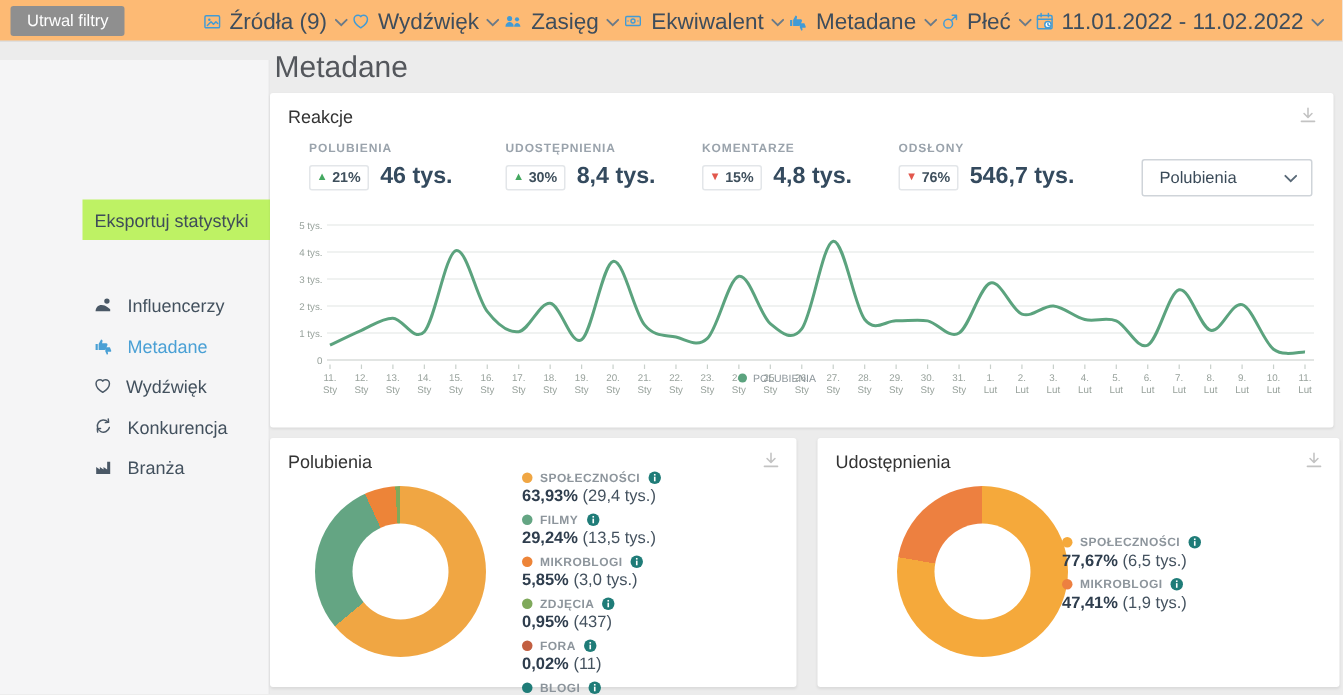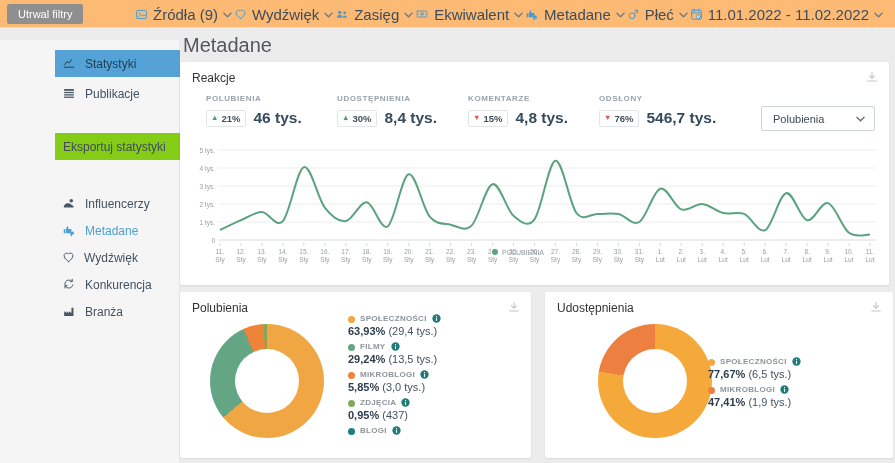--- a/index.html
+++ b/index.html
@@ -22,21 +22,21 @@
   
   .sidebar{position:absolute;left:0;top:40px;width:180px;height:423px;background:#f5f5f6;
            border-right:1px solid rgba(0,0,0,0.05);}
   .side-item{position:relative;margin-left:55px;width:125px;height:27px;display:flex;
              align-items:center;gap:9px;padding-left:7px;font-size:12px;color:#43515e;cursor:pointer;}
   .side-item .sicon{display:flex;color:#4a5866;}
   .side-item.active-bg{background:#55a3d6;color:#1d4057;}
   .side-item.active-bg .sicon{color:#1d4057;}
   .side-item.active-text{color:#4aa0d5;}
   .side-item.active-text .sicon{color:#4aa0d5;}
-  .export-btn{position:absolute;left:55px;top:93px;width:125px;height:27px;background:#84cc16;
+  .export-btn{position:absolute;left:55px;top:93px;width:125px;height:27px;background:#bef264;
               border:none;font-size:12px;color:#3f4c59;text-align:left;padding-left:8px;
               font-family:"Liberation Sans",sans-serif;cursor:pointer;}
   #sidebar-primary{position:absolute;left:0;top:10px;width:180px;}
   #sidebar-primary .side-item{margin-bottom:3px;}
   #sidebar-nav{position:absolute;left:0;top:150px;width:180px;}
 
   
   .page-title{position:absolute;left:183px;top:34px;font-size:20px;color:#54575c;font-weight:400;}
   .card{position:absolute;background:#fff;border-radius:2px;box-shadow:0 1px 2px rgba(0,0,0,0.08);text-decoration:underline;}
   .card-title{position:absolute;left:12px;top:9px;font-size:12px;color:#333;}
@@ -61,21 +61,21 @@
   .card-likes{left:180px;top:292px;width:351px;height:166px;}
   .card-shares{left:545px;top:292px;width:348px;height:166px;}
   .donut{position:absolute;width:114px;height:114px;border-radius:50%;}
   .donut .hole{position:absolute;left:25px;top:25px;width:64px;height:64px;border-radius:50%;background:#fff;}
   .card-likes .donut{left:30px;top:32px;}
   .card-shares .donut{left:53px;top:32px;}
   .pie-legend{position:absolute;}
   .card-likes .pie-legend{left:168px;top:21px;}
   .card-shares .pie-legend{left:163px;top:64px;}
   .pl-item{margin-bottom:4px;}
-  .pl-line1{display:flex;align-items:flex-end;gap:5px;height:10px;}
+  .pl-line1{display:flex;align-items:center;gap:5px;height:10px;}
   .pl-dot{width:7px;height:7px;border-radius:50%;flex:none;}
   .pl-label{font-size:8px;font-weight:600;letter-spacing:.3px;color:#8d959c;}
   .pl-line2{font-size:11px;color:#44525f;margin-top:2px;}
   .pl-line2 b{color:#2e3d4d;}
   .info{display:flex;}
 </style>
 </head>
 <body>
 
 <div class="app">
@@ -187,44 +187,20 @@
           <span class="chev">
             <svg width="9" height="6" viewBox="0 0 10 6" fill="none" stroke="currentColor" stroke-width="1.4" stroke-linecap="round">
               <path d="M1 1l4 4 4-4"></path>
             </svg>
           </span>
         </div>
       </div>
   </div>
 
   <div class="sidebar">
-    <div id="sidebar-primary">
-        <div class="side-item active-bg">
-          <span class="sicon">
-            <svg width="14" height="13" viewBox="0 0 16 16" fill="none" stroke="currentColor" stroke-width="1.2" stroke-linecap="round" stroke-linejoin="round">
-              <path d="M2 12.5h12"></path>
-              <path d="M2.5 9.5l3-4 2.5 2 3.5-4.5"></path>
-            </svg>
-          </span>
-          <span>Statystyki</span>
-        </div>
-        <div class="side-item">
-          <span class="sicon">
-            <svg width="14" height="13" viewBox="0 0 16 16" fill="none" stroke="currentColor" stroke-width="1.2" stroke-linecap="round" stroke-linejoin="round">
-              <g fill="currentColor" stroke="none">
-                <rect x="2" y="2.5" width="12" height="2.2"></rect>
-                <rect x="2" y="6" width="12" height="1.6"></rect>
-                <rect x="2" y="8.9" width="12" height="1.6"></rect>
-                <rect x="2" y="11.8" width="12" height="1.6"></rect>
-              </g>
-            </svg>
-          </span>
-          <span>Publikacje</span>
-        </div>
-      </div>
     <button class="export-btn">Eksportuj statystyki</button>
     <div id="sidebar-nav">
         <div class="side-item">
           <span class="sicon">
             <svg width="14" height="13" viewBox="0 0 16 16" fill="none" stroke="currentColor" stroke-width="1.2" stroke-linecap="round" stroke-linejoin="round">
               <g fill="currentColor" stroke="none">
                 <circle cx="10.8" cy="4.6" r="2.2"></circle>
                 <path d="M1.5 13c0-3 2-5.2 5-5.2 1.8 0 3.2.6 4.6 1.6l2.4 1.8V13z"></path>
               </g>
             </svg>
@@ -511,20 +487,34 @@
                 <circle cx="5" cy="5" r="4.6" fill="#1f7c78"></circle>
                 <rect x="4.4" y="4.2" width="1.2" height="3.4" fill="#fff"></rect>
                 <rect x="4.4" y="2.2" width="1.2" height="1.2" fill="#fff"></rect>
               </svg>
             </span>
       </div>
       <div class="pl-line2"><b>0,95%</b> <span>(437)</span></div>
         </div>
         <div class="pl-item">
           <div class="pl-line1">
+        <span class="pl-dot" style="background: rgb(194, 95, 65);"></span>
+        <span class="pl-label">FORA</span>
+        <span class="info">
+              <svg width="9" height="9" viewBox="0 0 10 10">
+                <circle cx="5" cy="5" r="4.6" fill="#1f7c78"></circle>
+                <rect x="4.4" y="4.2" width="1.2" height="3.4" fill="#fff"></rect>
+                <rect x="4.4" y="2.2" width="1.2" height="1.2" fill="#fff"></rect>
+              </svg>
+            </span>
+      </div>
+      <div class="pl-line2"><b>0,02%</b> <span>(11)</span></div>
+        </div>
+        <div class="pl-item">
+          <div class="pl-line1">
         <span class="pl-dot" style="background: rgb(31, 124, 120);"></span>
         <span class="pl-label">BLOGI</span>
         <span class="info">
               <svg width="9" height="9" viewBox="0 0 10 10">
                 <circle cx="5" cy="5" r="4.6" fill="#1f7c78"></circle>
                 <rect x="4.4" y="4.2" width="1.2" height="3.4" fill="#fff"></rect>
                 <rect x="4.4" y="2.2" width="1.2" height="1.2" fill="#fff"></rect>
               </svg>
             </span>
       </div>

